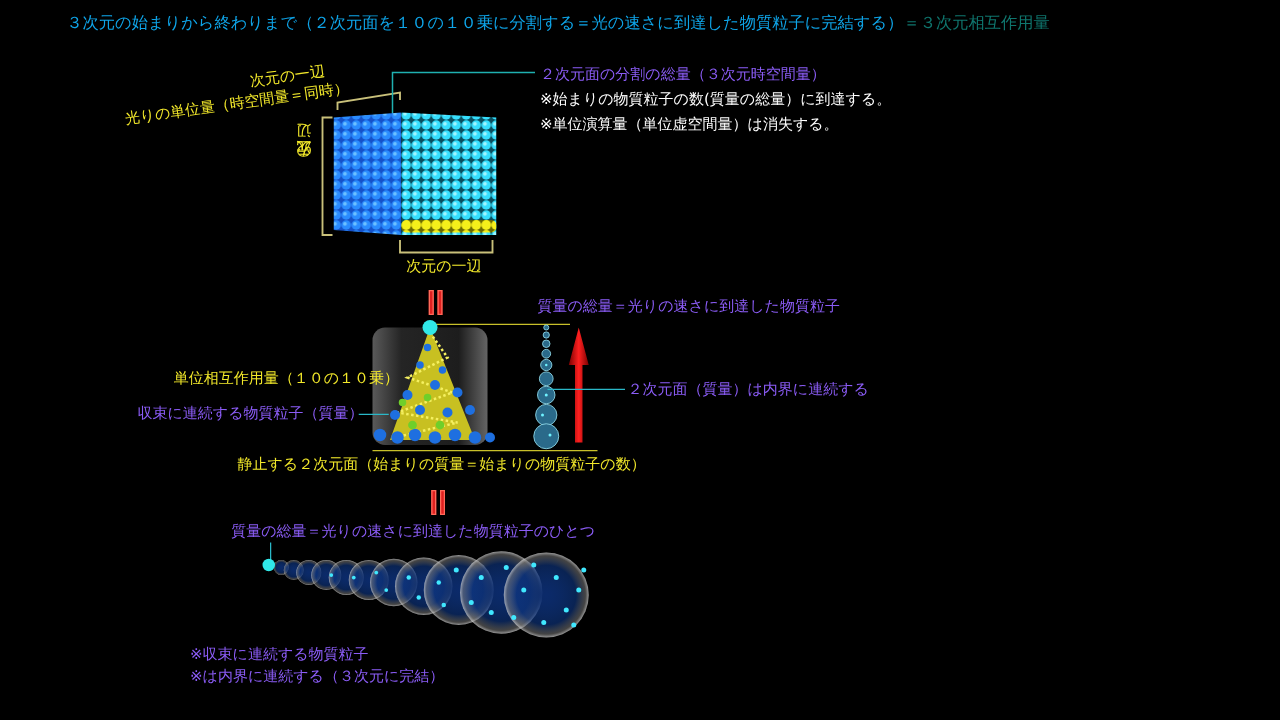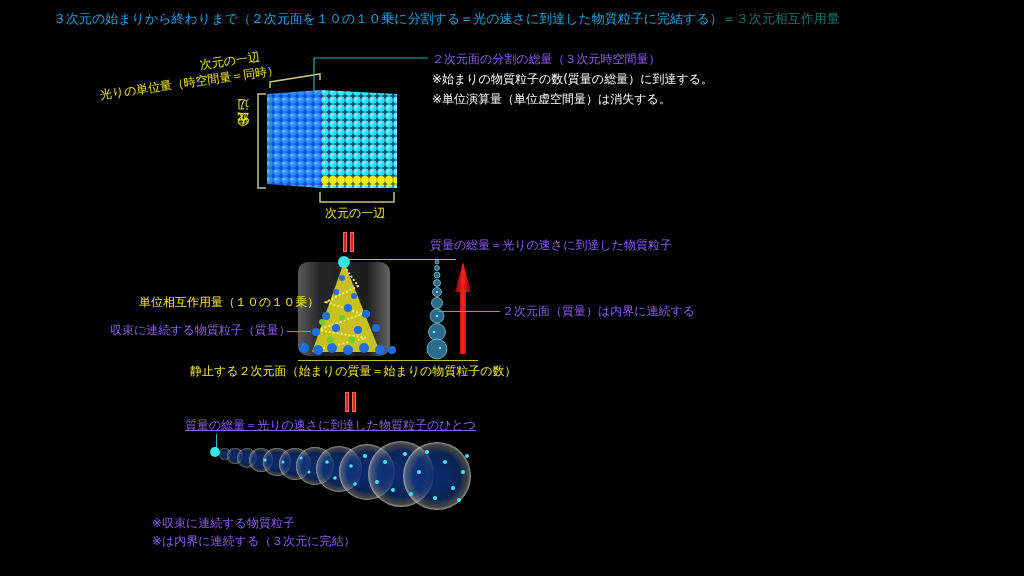--- a/index.html
+++ b/index.html
@@ -162,21 +162,21 @@
 <div class="t cyan" style="left:502px; top:304px;">２次元面（質量）は内界に連続する</div>
 
 <div class="abs" style="left:298px; top:360px; width:180px; height:1px; background:#c8c02a;"></div>
 <div class="t yel" style="left:190px; top:364px;">静止する２次元面（始まりの質量＝始まりの物質粒子の数）</div>
 
 <div class="eq" style="left:345px; top:392px;">
     <i></i>
     <i></i>
   </div>
 
-<div class="t cyan" style="left:185px; top:418px;text-decoration:underline;">質量の総量＝光りの速さに到達した物質粒子のひとつ</div>
+<div class="t cyan" style="left:185px; top:418px;">質量の総量＝光りの速さに到達した物質粒子のひとつ</div>
 <div class="abs" style="left:216px; top:434px; width:1px; height:16px; background:#2ab8c8;"></div>
 
 <svg class="abs" style="left:205px; top:432px;" width="275" height="90">
   <defs>
     <radialGradient id="sph" cx="0.5" cy="0.5" r="0.5">
       <stop offset="0" stop-color="#0b2a6a"></stop>
       <stop offset="0.7" stop-color="#103a8a" stop-opacity="0.6"></stop>
       <stop offset="0.92" stop-color="#888" stop-opacity="0.5"></stop>
       <stop offset="1" stop-color="#ddd" stop-opacity="0.7"></stop>
     </radialGradient>

